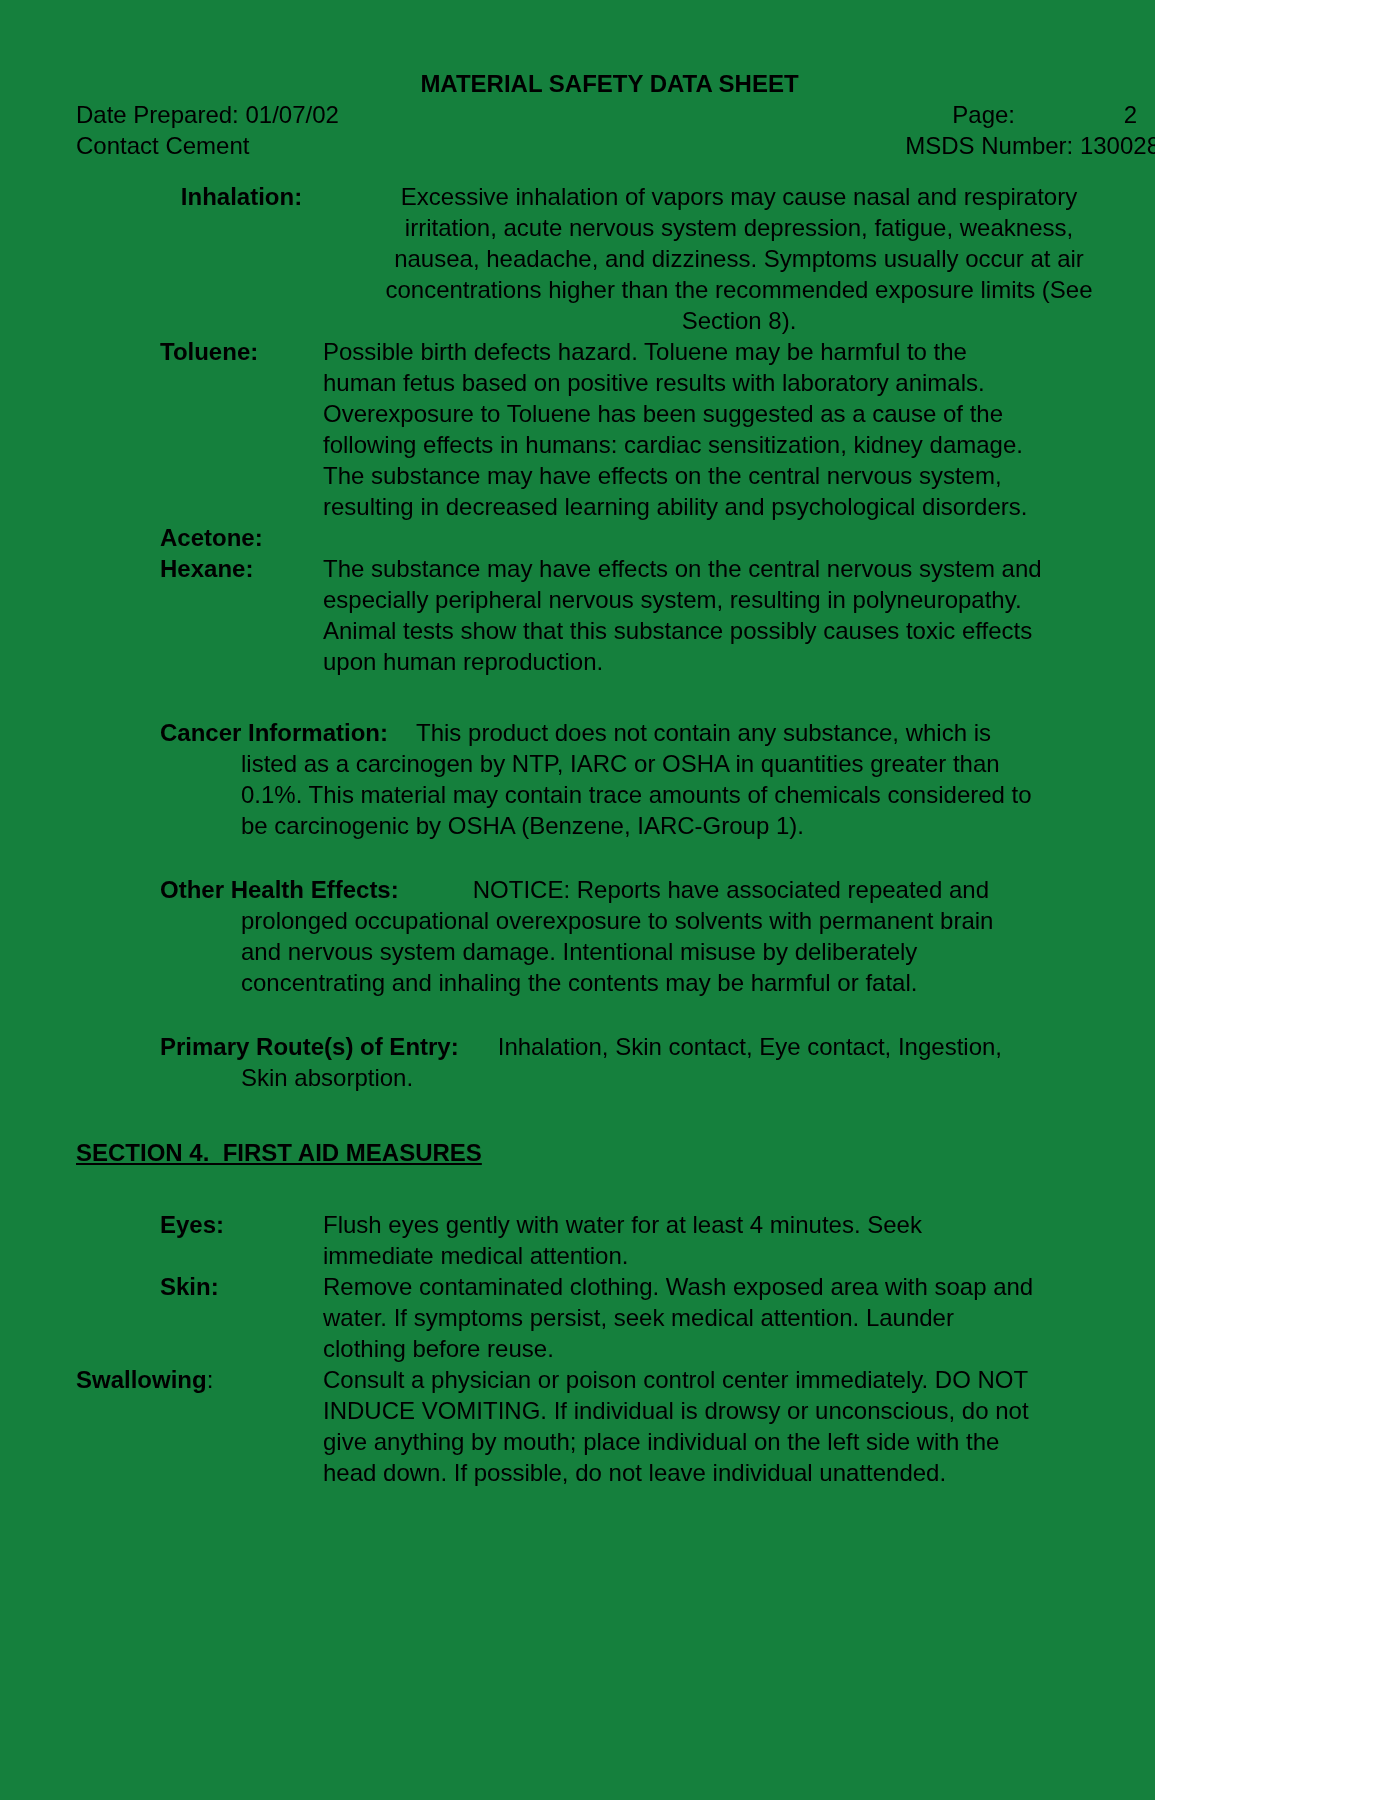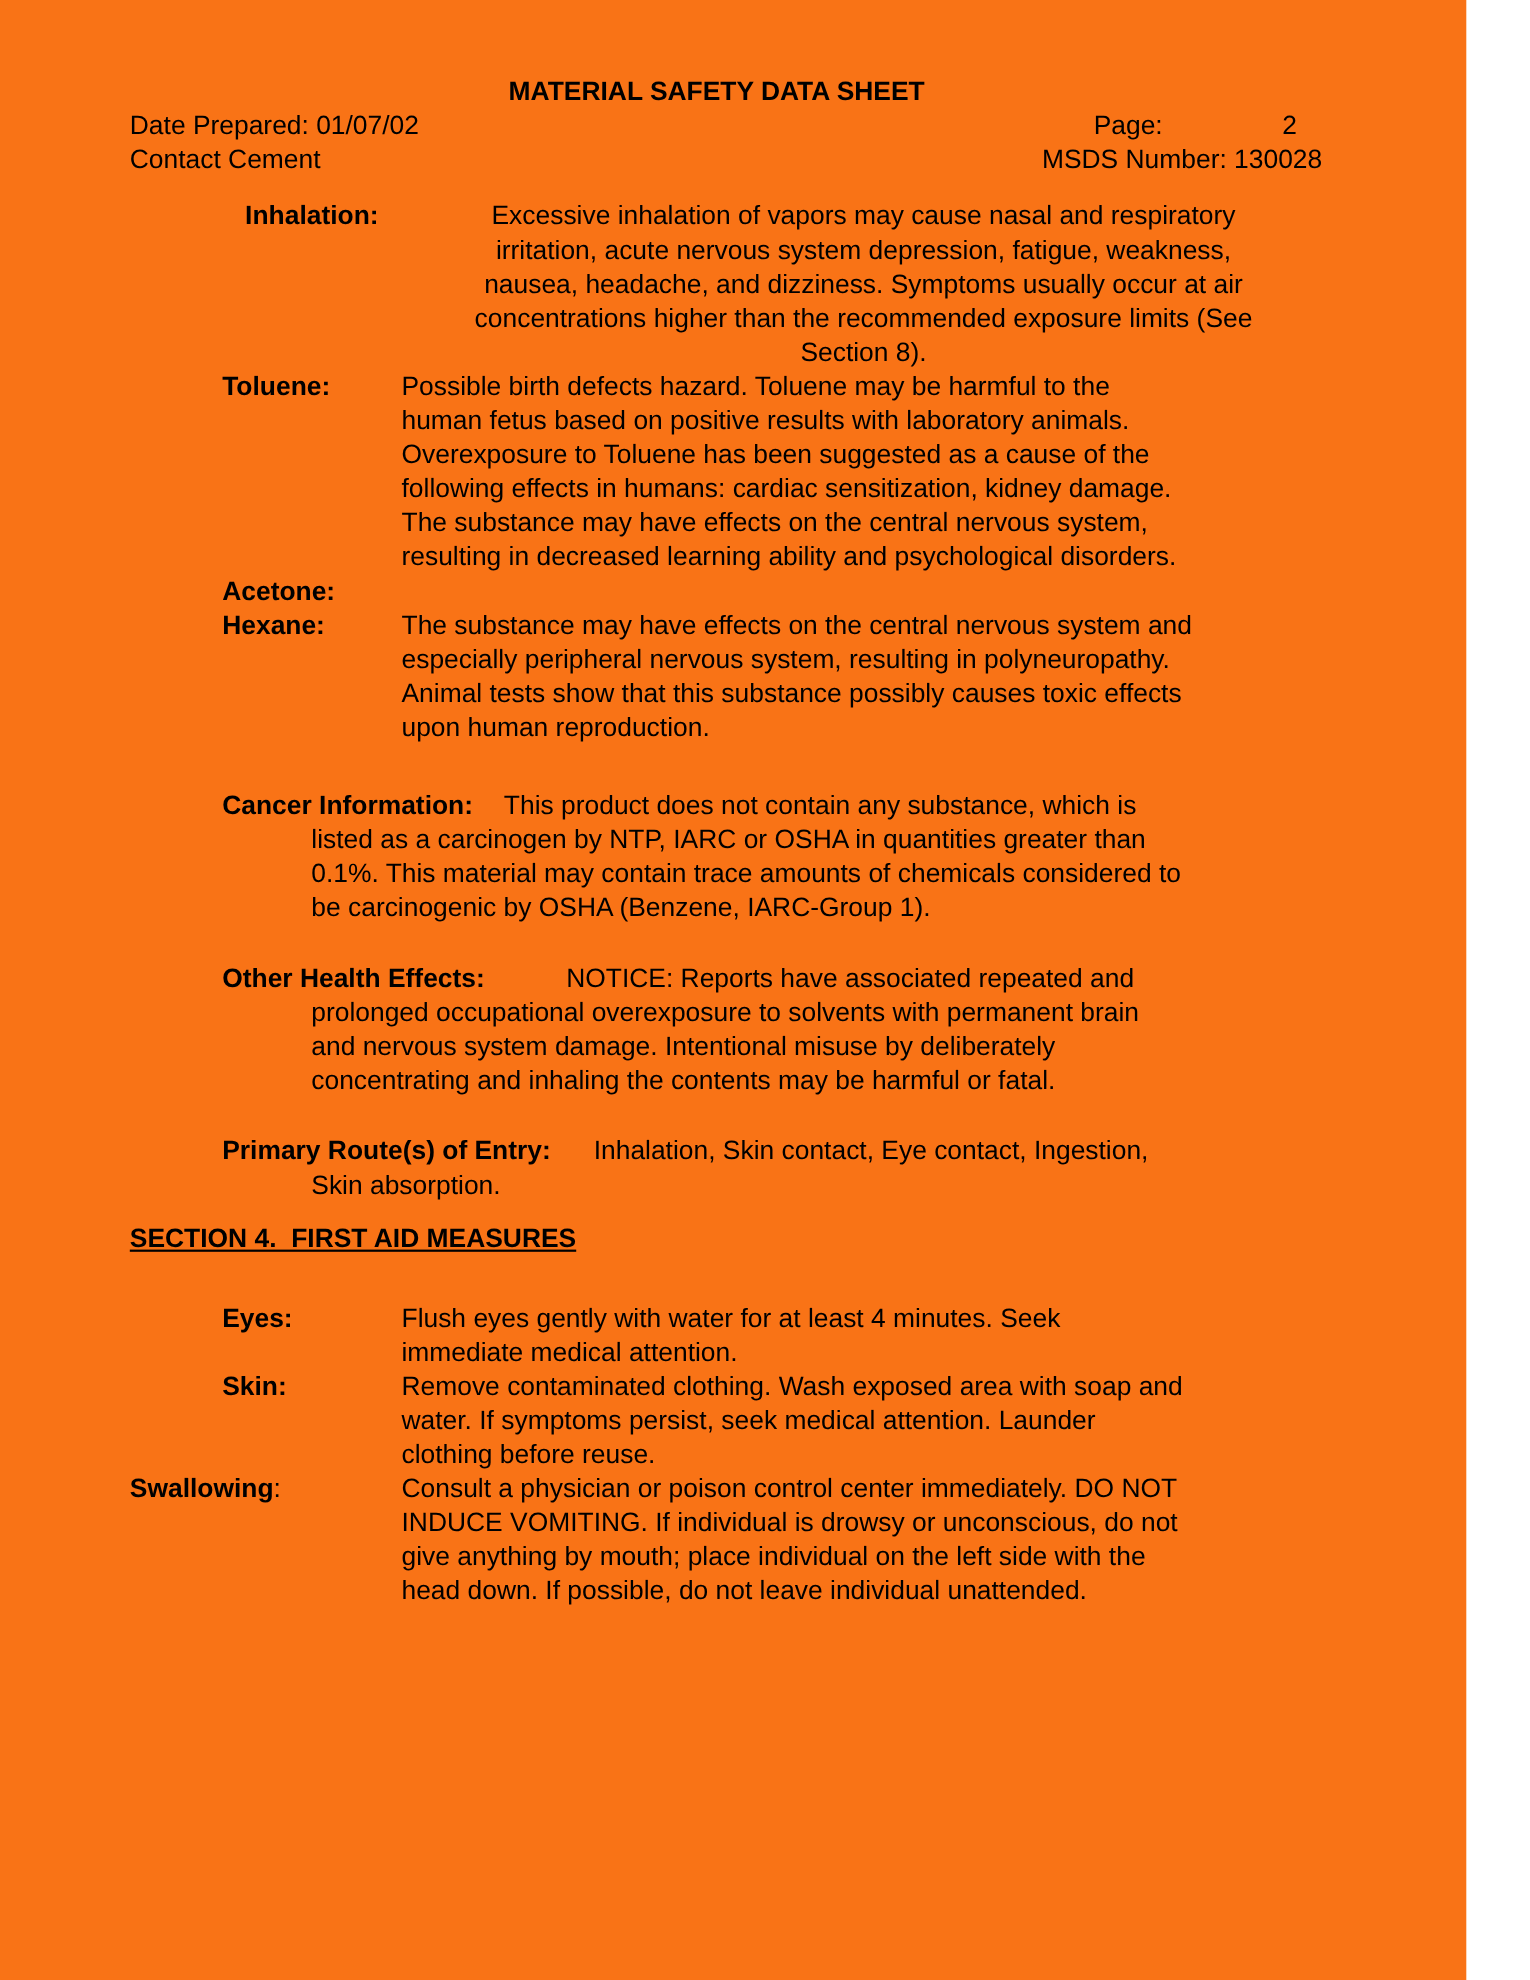--- a/index.html
+++ b/index.html
@@ -1,26 +1,26 @@
 <!DOCTYPE html>
 <html><head>
 <meta charset="utf-8">
 <style>
   * { margin: 0; padding: 0; box-sizing: border-box; }
   html, body { background: #ffffff; }
   .page {
     position: relative;
-    width: 1333px;
+    width: 1155px;
     height: 1800px;
-    background: #f97316;
+    background: #15803d;
     color: #000000;
     font-family: "Liberation Sans", sans-serif;
     font-size: 24px;
     line-height: 31px;
-    padding: 68px 0 0 118px;
+    padding: 68px 0 0 76px;
     overflow: hidden;
   }
   .title {
     width: 1067px;
     text-align: center;
     font-weight: 700;
   }
   .hdr-row {
     display: flex;
     justify-content: space-between;
@@ -58,21 +58,21 @@
     padding-left: 81px;
     text-indent: -81px;
   }
   .pre { white-space: pre-line; margin-left: 14px; }
   .b { font-weight: 700; }
   .gap { display: inline-block; }
   .g14 { width: 14px; }
   .g25 { width: 25px; }
   .g60 { width: 60px; }
   .mt20 { margin-top: 20px; text-align: center; }
-  .mt29 { margin-top: 18px; }
+  .mt29 { margin-top: 44px; }
   .mt32 { margin-top: 32px; }
   .mt33 { margin-top: 33px; }
   .mt40 { margin-top: 40px; }
   .mt41 { margin-top: 41px; }
 </style>
 </head>
 <body>
 
 <div class="page">
 

